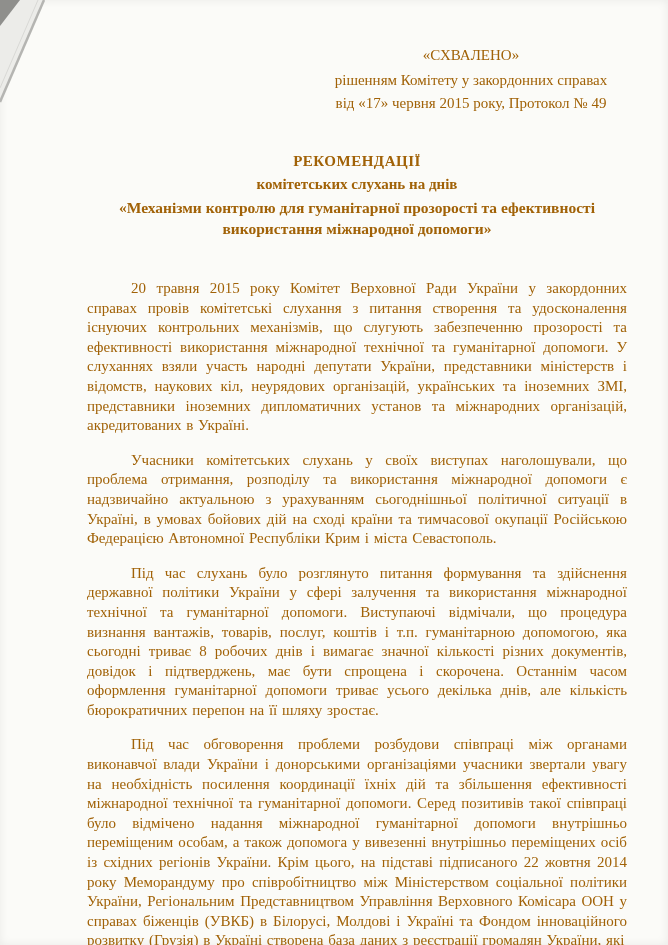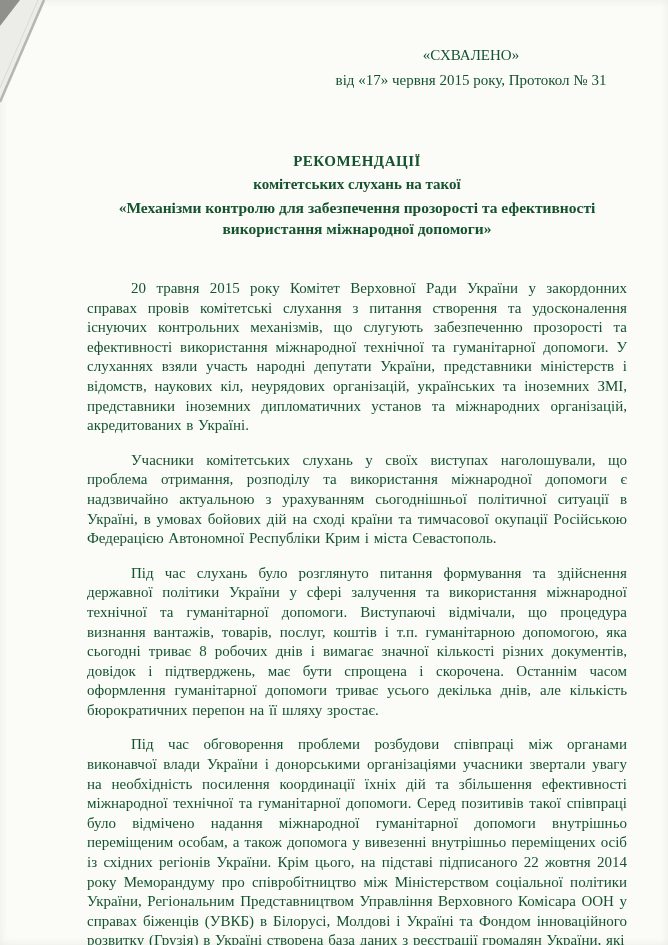--- a/index.html
+++ b/index.html
@@ -10,21 +10,21 @@
     background: #e9e9e7;
   }
   .page {
     position: relative;
     width: 668px;
     height: 945px;
     background: #fbfbf8;
     box-sizing: border-box;
     overflow: hidden;
     font-family: "Liberation Serif", "DejaVu Serif", serif;
-    color: #14532d;
+    color: #a16207;
     box-shadow: inset 0 0 10px rgba(0,0,0,0.07);
   }
   .fold {
     position: absolute;
     top: 0;
     left: 0;
     width: 60px;
     height: 115px;
     pointer-events: none;
   }
@@ -86,27 +86,28 @@
   <svg class="fold" width="60" height="115" viewBox="0 0 60 115">
     <polygon points="0,0 44,0 0,102" fill="#ececе9"></polygon>
     <polygon points="0,0 44,0 0,102" fill="#ecece9"></polygon>
     <polygon points="0,0 20,0 0,26" fill="#8f8f8c"></polygon>
     <line x1="44" y1="0" x2="0" y2="102" stroke="#b5b5b2" stroke-width="2.5"></line>
     <line x1="38" y1="0" x2="0" y2="88" stroke="#d8d8d5" stroke-width="1"></line>
   </svg>
 
   <div class="approval">
     <div class="stamp-label">«СХВАЛЕНО»</div>
-    <div>від «17» червня 2015 року, Протокол № 31</div>
+    <div>рішенням Комітету у закордонних справах</div>
+    <div>від «17» червня 2015 року, Протокол № 49</div>
   </div>
 
   <div class="title-block">
     <div class="title-heading">РЕКОМЕНДАЦІЇ</div>
-    <div class="title-sub">комітетських слухань на такої</div>
-    <div class="title-topic">«Механізми контролю для забезпечення прозорості та ефективності використання міжнародної допомоги»</div>
+    <div class="title-sub">комітетських слухань на днів</div>
+    <div class="title-topic">«Механізми контролю для гуманітарної прозорості та ефективності використання міжнародної допомоги»</div>
   </div>
 
   <div class="body-text">
     <p>20 травня 2015 року Комітет Верховної Ради України у закордонних справах провів комітетські слухання з питання створення та удосконалення існуючих контрольних механізмів, що слугують забезпеченню прозорості та ефективності використання міжнародної технічної та гуманітарної допомоги. У слуханнях взяли участь народні депутати України, представники міністерств і відомств, наукових кіл, неурядових організацій, українських та іноземних ЗМІ, представники іноземних дипломатичних установ та міжнародних організацій, акредитованих в Україні.</p>
     <p>Учасники комітетських слухань у своїх виступах наголошували, що проблема отримання, розподілу та використання міжнародної допомоги є надзвичайно актуальною з урахуванням сьогоднішньої політичної ситуації в Україні, в умовах бойових дій на сході країни та тимчасової окупації Російською Федерацією Автономної Республіки Крим і міста Севастополь.</p>
     <p>Під час слухань було розглянуто питання формування та здійснення державної політики України у сфері залучення та використання міжнародної технічної та гуманітарної допомоги. Виступаючі відмічали, що процедура визнання вантажів, товарів, послуг, коштів і т.п. гуманітарною допомогою, яка сьогодні триває 8 робочих днів і вимагає значної кількості різних документів, довідок і підтверджень, має бути спрощена і скорочена. Останнім часом оформлення гуманітарної допомоги триває усього декілька днів, але кількість бюрократичних перепон на її шляху зростає.</p>
     <p>Під час обговорення проблеми розбудови співпраці між органами виконавчої влади України і донорськими організаціями учасники звертали увагу на необхідність посилення координації їхніх дій та збільшення ефективності міжнародної технічної та гуманітарної допомоги. Серед позитивів такої співпраці було відмічено надання міжнародної гуманітарної допомоги внутрішньо переміщеним особам, а також допомога у вивезенні внутрішньо переміщених осіб із східних регіонів України. Крім цього, на підставі підписаного 22 жовтня 2014 року Меморандуму про співробітництво між Міністерством соціальної політики України, Регіональним Представництвом Управління Верховного Комісара ООН у справах біженців (УВКБ) в Білорусі, Молдові і Україні та Фондом інноваційного розвитку (Грузія) в Україні створена база даних з реєстрації громадян України, які</p>
   </div>
 
 </div>

